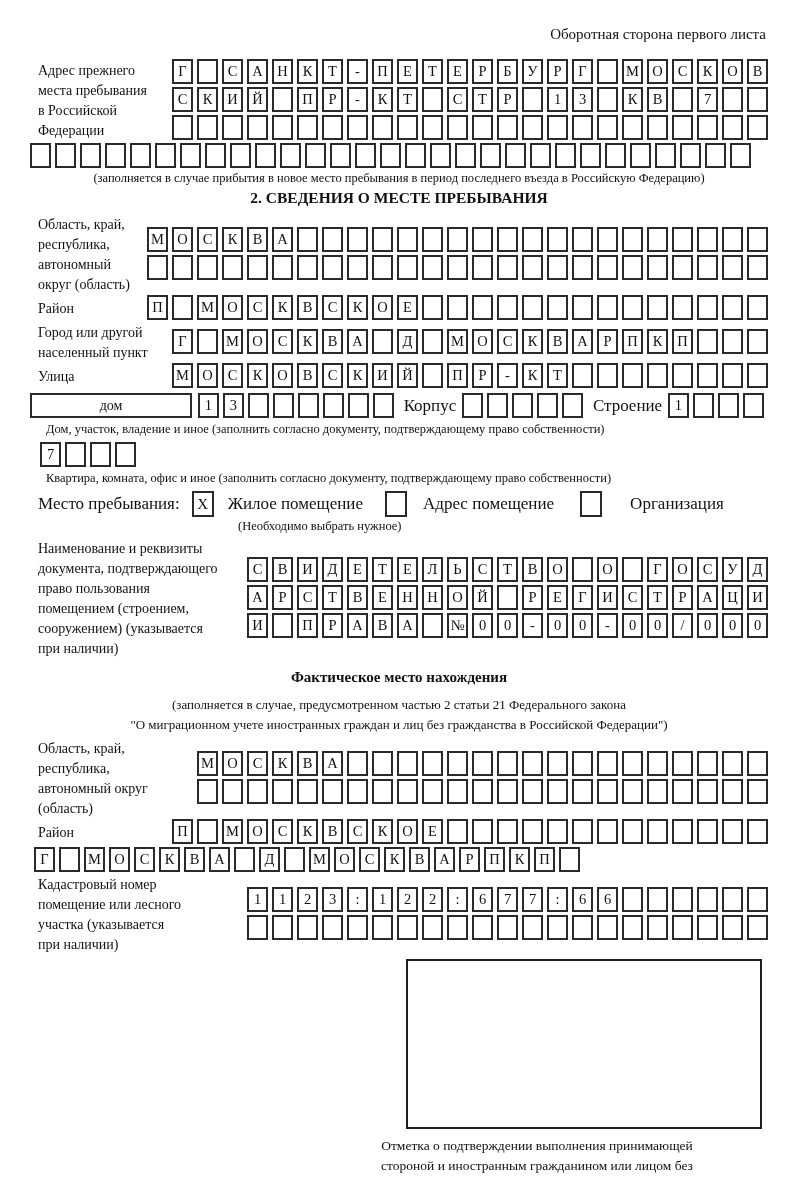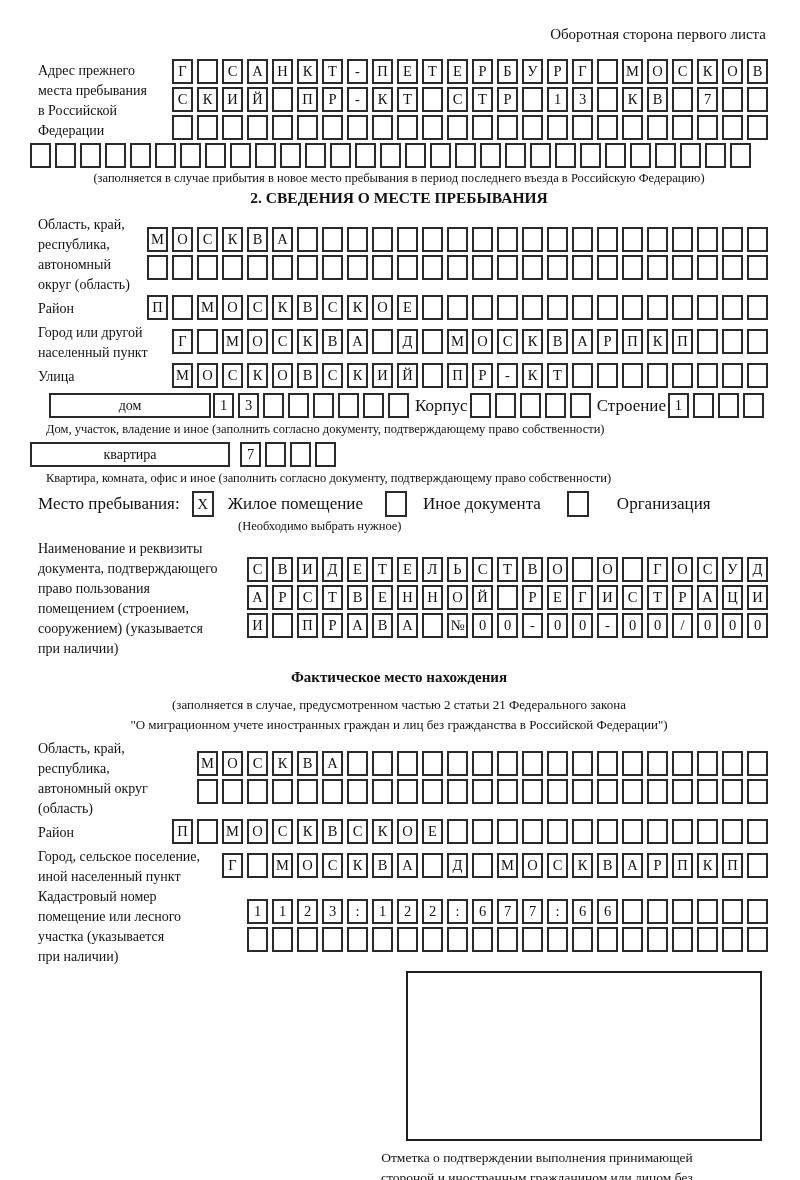--- a/index.html
+++ b/index.html
@@ -27,21 +27,21 @@
   .caption{font-size:12.5px;line-height:17px;padding-left:8px;margin:1px 8px 4px;}
   .center-note{font-size:12.5px;text-align:center;margin:1px 0 3px;}
   .sec-title{font-size:15.5px;font-weight:bold;text-align:center;margin:3px 0 8px;}
   .widebox{
     box-sizing:border-box;border:2px solid #2a2a2a;height:25px;
     text-align:center;font-size:14px;line-height:21px;
   }
   .dom-box{width:162px;}
   .kv-box{width:200px;}
   .inline-lbl{font-size:17px;line-height:25px;white-space:nowrap;}
-  .domrow{display:flex;justify-content:space-between;align-items:center;margin-bottom:3px;margin-left:19px;}
+  .domrow{display:flex;justify-content:space-between;align-items:center;margin-bottom:3px;}
   .kvrow{display:flex;align-items:flex-start;margin-bottom:3px;}
   .kvrow .cellrow{margin-left:10px;margin-bottom:0;}
   .stayrow{display:flex;align-items:flex-start;margin:3px 0 2px;}
   .checkbox{
     width:22px;height:26px;box-sizing:border-box;border:2px solid #2a2a2a;
     text-align:center;font-size:15px;line-height:22px;
   }
   .stay-note{font-size:12.5px;margin:0 0 5px 208px;}
   .law-note{font-size:13px;text-align:center;line-height:20px;}
   .fact-title{font-size:15px;font-weight:bold;text-align:center;margin:10px 0 9px;}
@@ -373,36 +373,35 @@
   <div class="cellrow left" style="margin-bottom:0">
       <div class="cell">1</div>
       <div class="cell"></div>
       <div class="cell"></div>
       <div class="cell"></div>
     </div>
 </div>
 <div class="caption">Дом, участок, владение и иное (заполнить согласно документу, подтверждающему право собственности)</div>
 
 <div class="kvrow">
-  <div class="widebox kv-box">квартира</div>
   <div class="cellrow left">
       <div class="cell">7</div>
       <div class="cell"></div>
       <div class="cell"></div>
       <div class="cell"></div>
     </div>
 </div>
 <div class="caption">Квартира, комната, офис и иное (заполнить согласно документу, подтверждающему право собственности)</div>
 
 <div class="stayrow">
   <div class="inline-lbl" style="padding-left:8px">Место пребывания:</div>
   <div class="checkbox" style="margin-left:12px">X</div>
   <div class="inline-lbl" style="margin-left:14px">Жилое помещение</div>
   <div class="checkbox" style="margin-left:22px"></div>
-  <div class="inline-lbl" style="margin-left:16px">Иное документа</div>
+  <div class="inline-lbl" style="margin-left:16px">Адрес помещение</div>
   <div class="checkbox" style="margin-left:26px"></div>
   <div class="inline-lbl" style="margin-left:28px">Организация</div>
 </div>
 <div class="stay-note">(Необходимо выбрать нужное)</div>
 
 <div class="frow mb4">
   <div class="flabel">
       <div>Наименование и реквизиты</div>
       <div>документа, подтверждающего</div>
       <div>право пользования</div>
@@ -577,24 +576,20 @@
         <div class="cell"></div>
         <div class="cell"></div>
         <div class="cell"></div>
         <div class="cell"></div>
         <div class="cell"></div>
       </div>
     </div>
 </div>
 
 <div class="frow">
-  <div class="flabel">
-      <div>Город, сельское поселение,</div>
-      <div>иной населенный пункт</div>
-    </div>
   <div class="fcells">
       <div class="cellrow">
         <div class="cell">Г</div>
         <div class="cell"></div>
         <div class="cell">М</div>
         <div class="cell">О</div>
         <div class="cell">С</div>
         <div class="cell">К</div>
         <div class="cell">В</div>
         <div class="cell">А</div>

